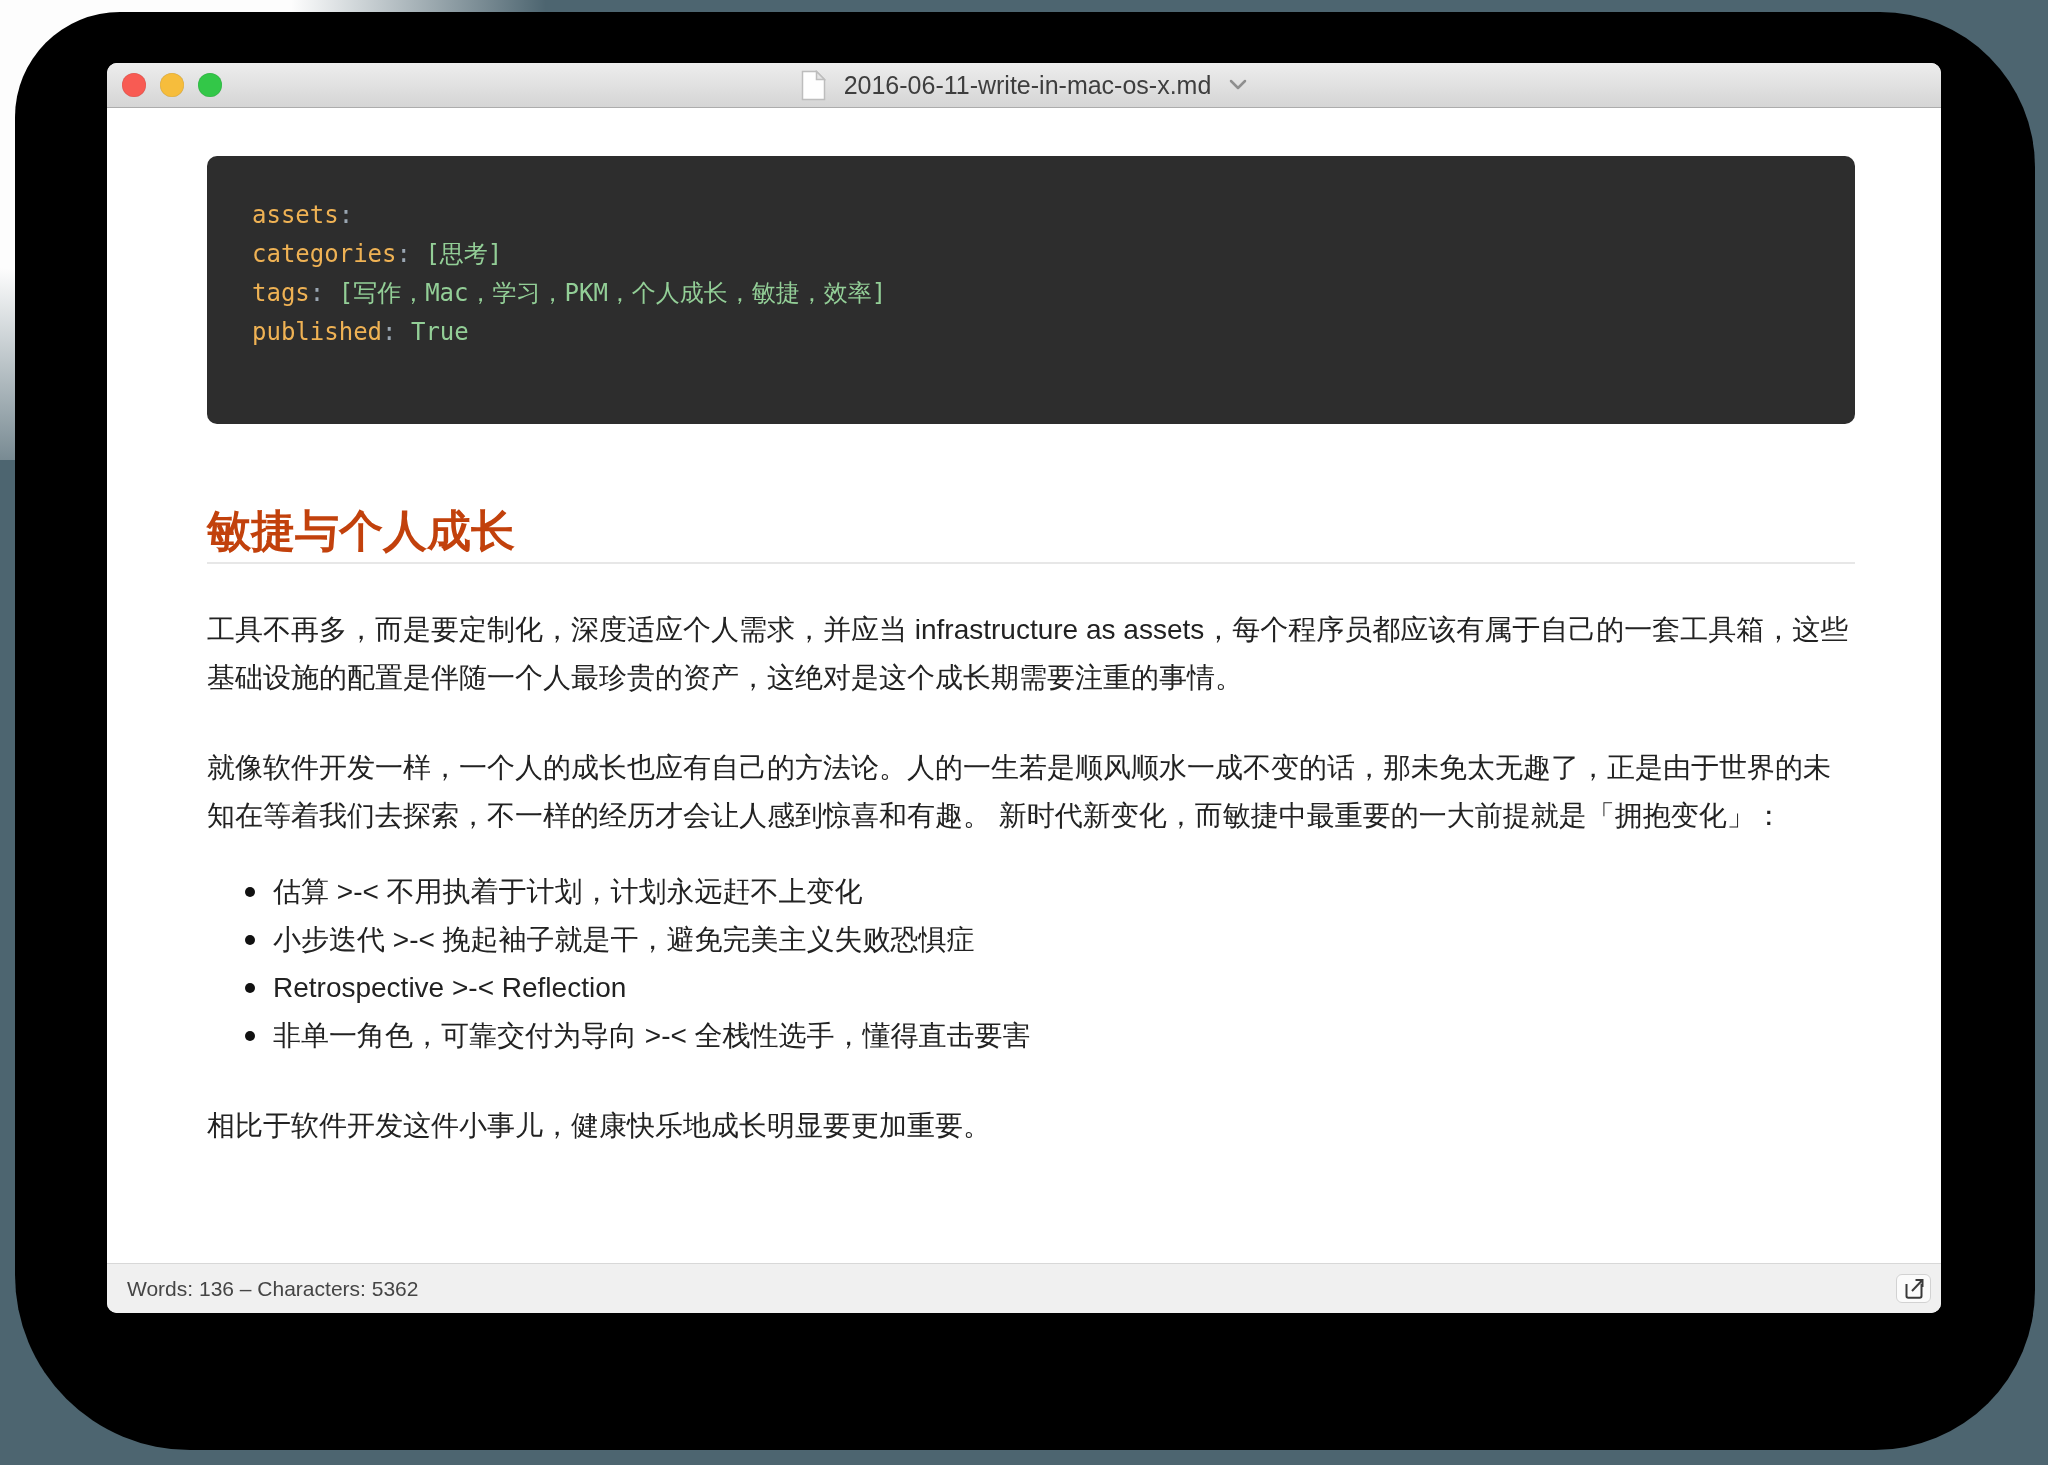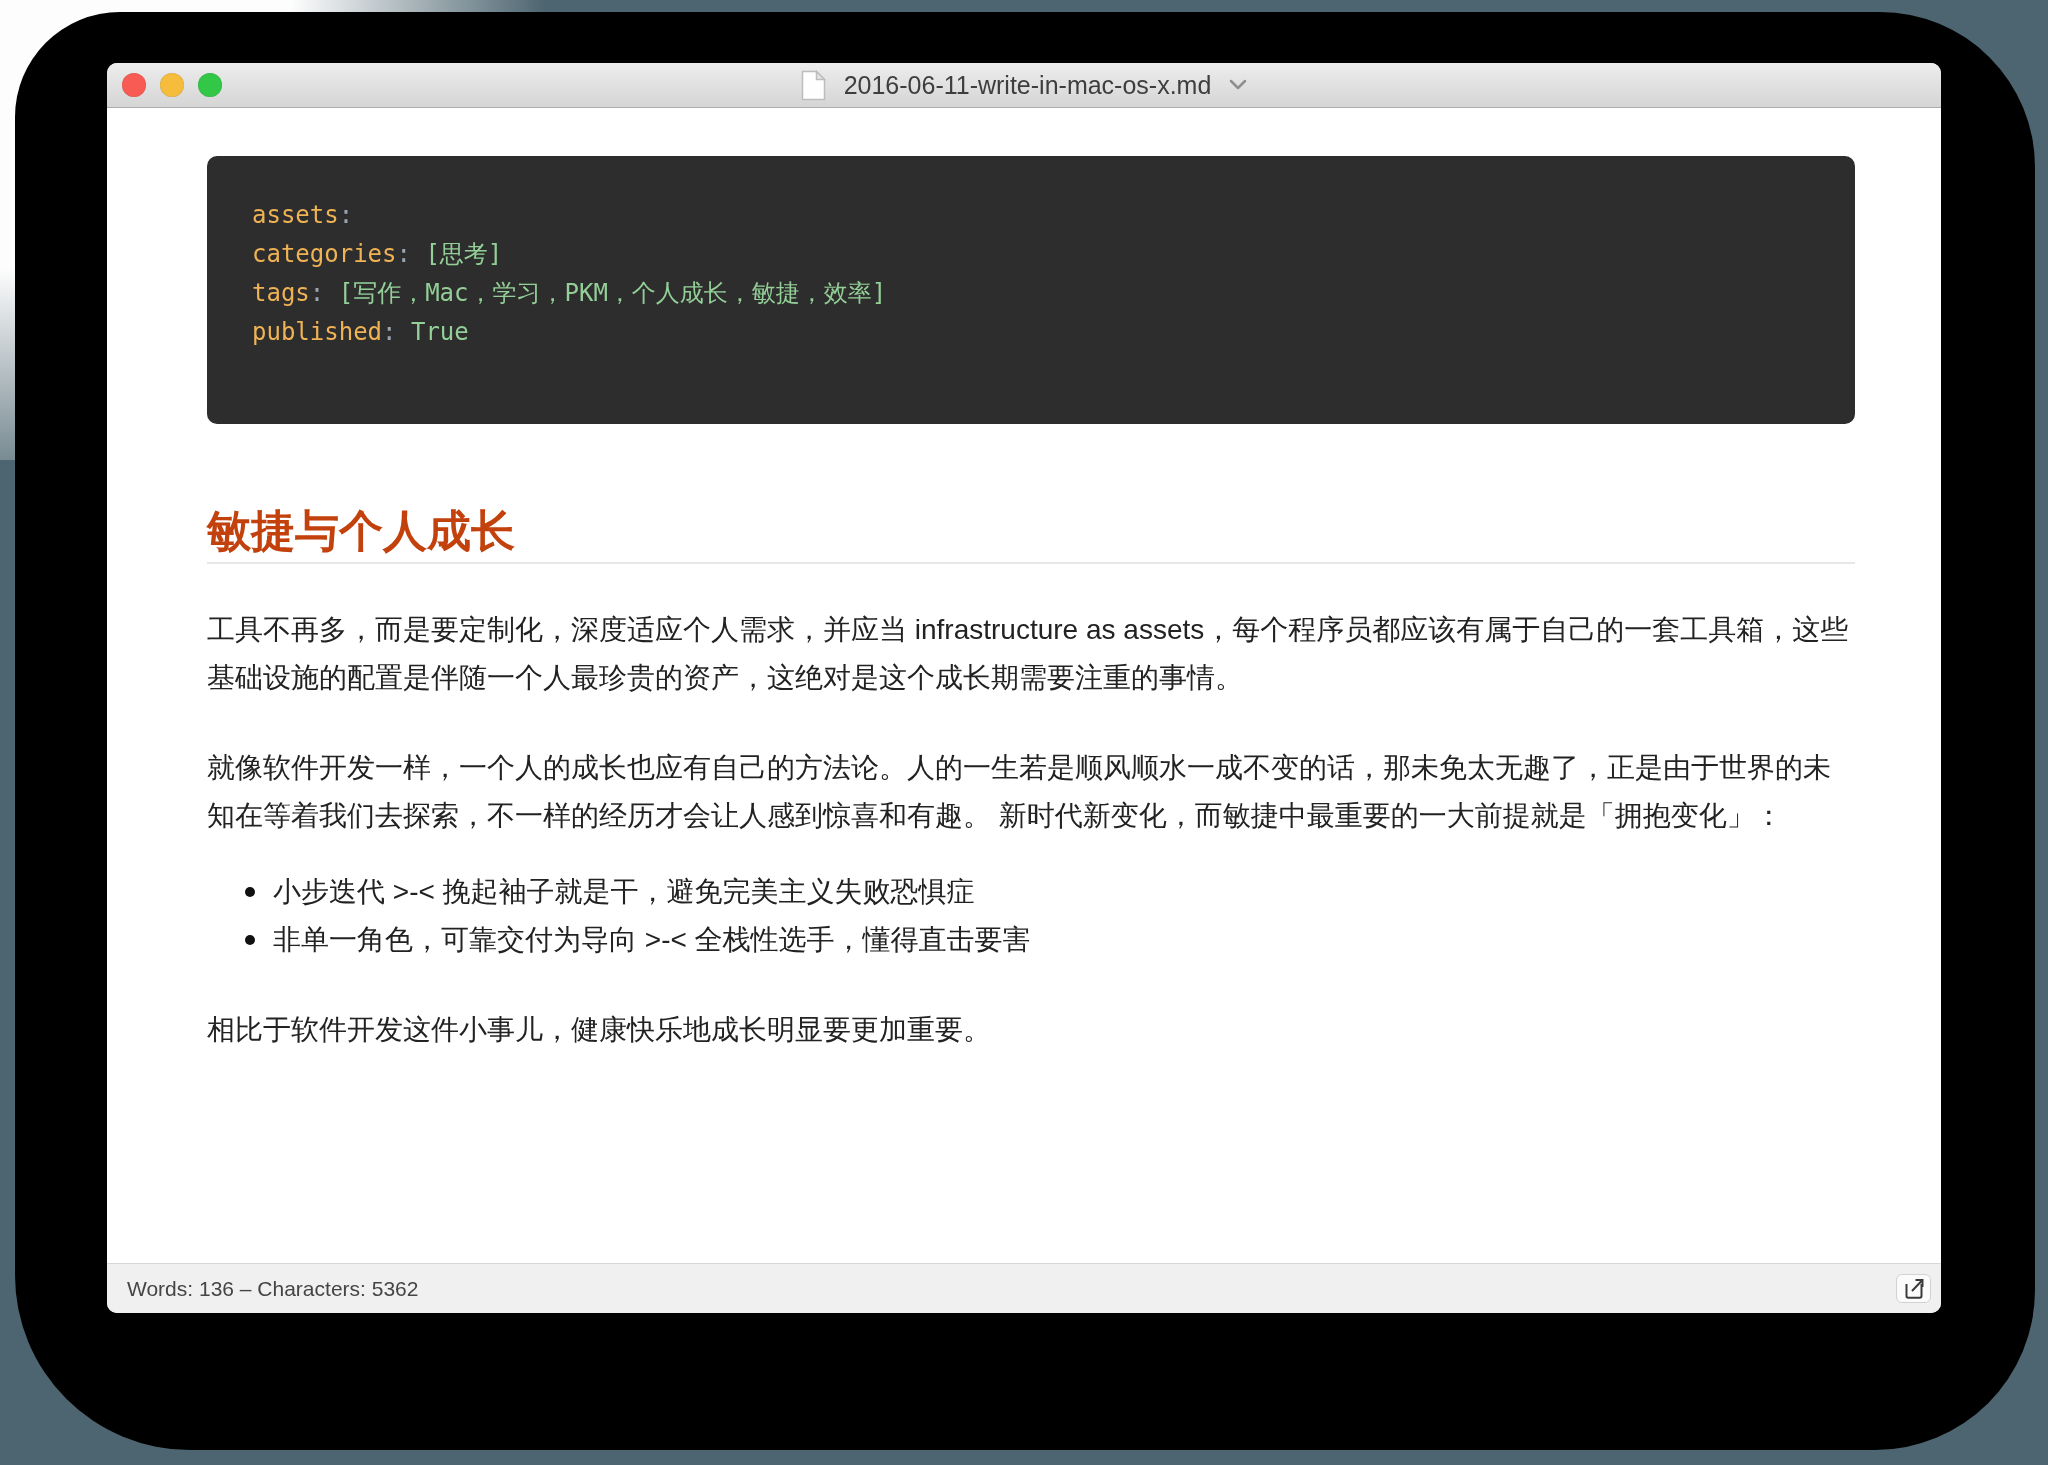--- a/index.html
+++ b/index.html
@@ -169,21 +169,23 @@
       <div class="code-line"><span class="k">tags</span><span class="p">:</span><span class="v"> [写作，Mac，学习，PKM，个人成长，敏捷，效率]</span></div>
       <div class="code-line"><span class="k">published</span><span class="p">:</span><span class="v"> True</span></div>
     </div>
 
     <h1 class="article-heading">敏捷与个人成长</h1>
 
     <p>工具不再多，而是要定制化，深度适应个人需求，并应当 infrastructure as assets，每个程序员都应该有属于自己的一套工具箱，这些基础设施的配置是伴随一个人最珍贵的资产，这绝对是这个成长期需要注重的事情。</p>
     <p>就像软件开发一样，一个人的成长也应有自己的方法论。人的一生若是顺风顺水一成不变的话，那未免太无趣了，正是由于世界的未知在等着我们去探索，不一样的经历才会让人感到惊喜和有趣。 新时代新变化，而敏捷中最重要的一大前提就是「拥抱变化」：</p>
 
     <ul class="article-list">
+      <li>估算 &gt;-&lt; 不用执着于计划，计划永远赶不上变化</li>
       <li>小步迭代 &gt;-&lt; 挽起袖子就是干，避免完美主义失败恐惧症</li>
+      <li>Retrospective &gt;-&lt; Reflection</li>
       <li>非单一角色，可靠交付为导向 &gt;-&lt; 全栈性选手，懂得直击要害</li>
     </ul>
 
     <p>相比于软件开发这件小事儿，健康快乐地成长明显要更加重要。</p>
 
   </div>
 
   <div class="statusbar">
     <span class="status-text">Words: 136 – Characters: 5362</span>
     <button class="external-button">

